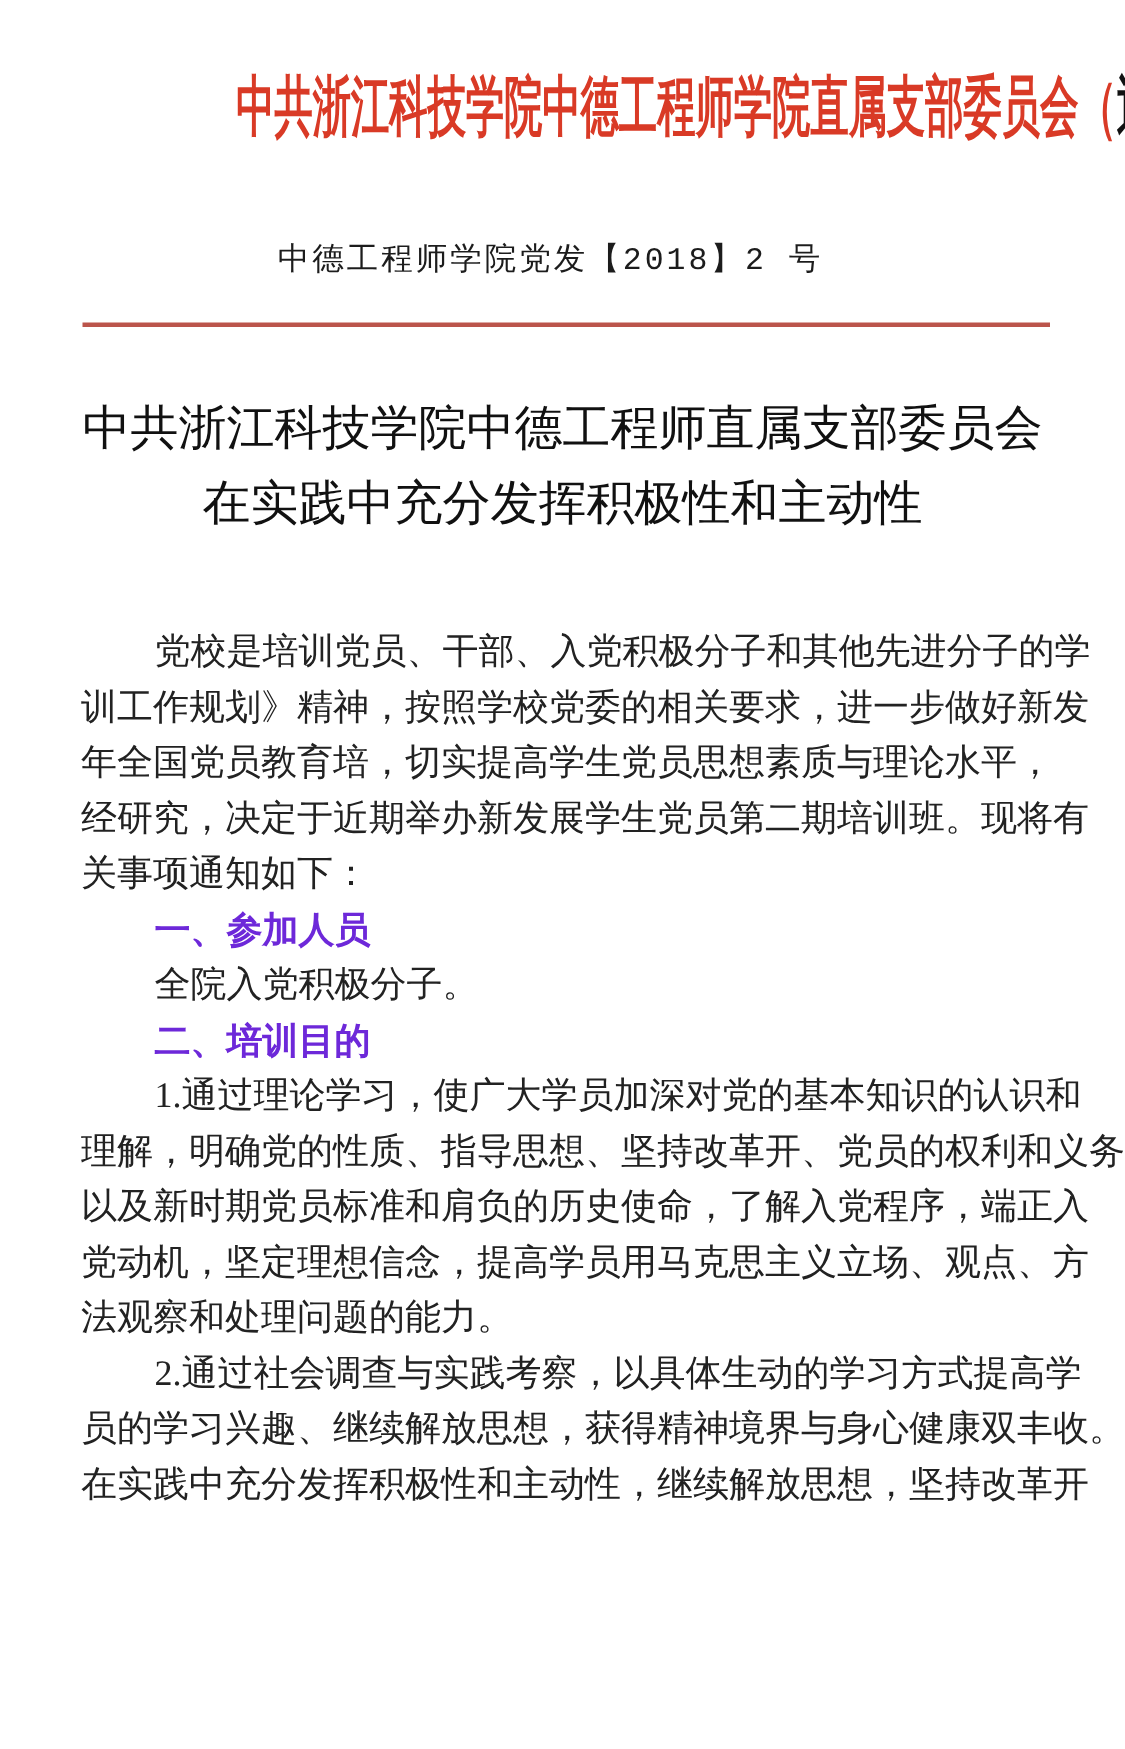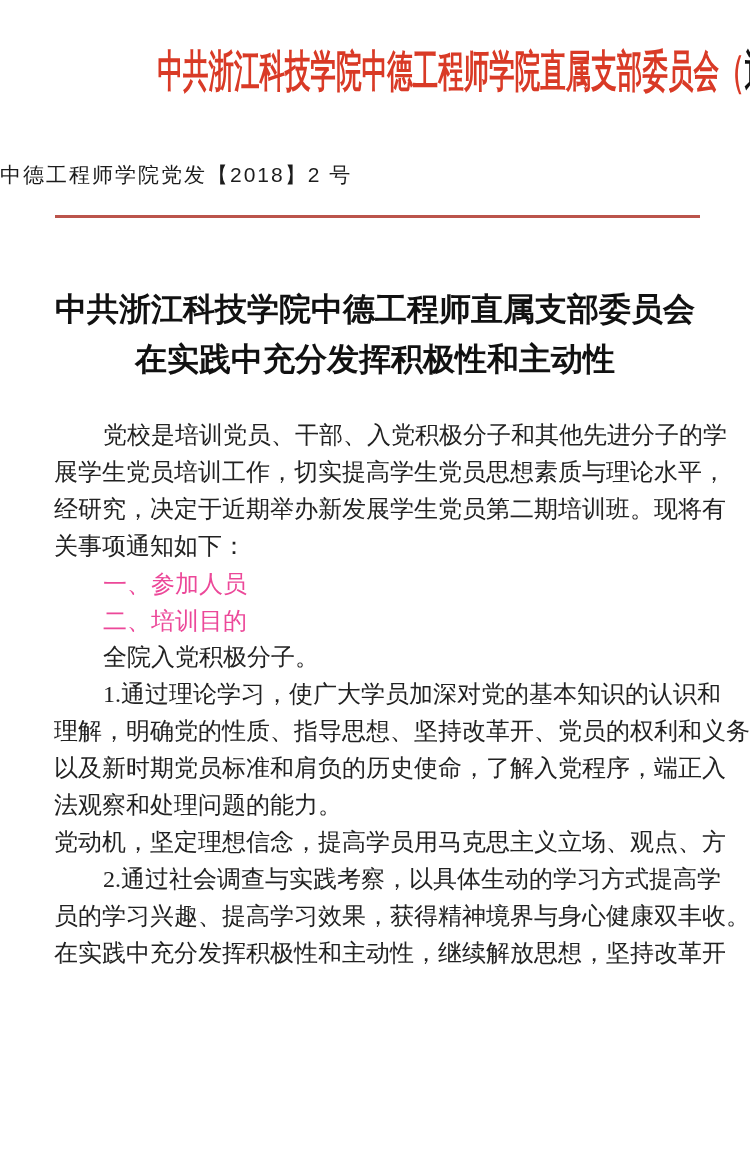--- a/index.html
+++ b/index.html
@@ -29,47 +29,48 @@
   }
   .letterhead .red { color: #d93a26; }
   .letterhead .black { color: #111111; }
 
   
   .doc-number {
     position: absolute;
     top: 160px;
     left: 0;
     width: 734px;
-    font-family: Liberation Sans, sans-serif;
+    text-align: center;
+    font-family: Liberation Mono, monospace;
     font-size: 21px;
     line-height: 30px;
     letter-spacing: 2px;
     color: #1c1c1c;
     white-space: nowrap;
   }
 
   
   .red-rule {
     position: absolute;
     top: 215px;
     left: 55px;
     width: 645px;
     height: 3px;
     background: #bb544b;
   }
 
   
   .doc-title {
     position: absolute;
-    top: 284px;
+    top: 260px;
     left: 0;
     width: 750px;
     text-align: center;
     font-family: "Liberation Sans", "DejaVu Sans", sans-serif;
-    font-weight: bold;
+    font-weight: normal;
     font-size: 32px;
     line-height: 50px;
     color: #111111;
     white-space: nowrap;
   }
 
   
   .body-block {
     position: absolute;
     top: 417px;
@@ -78,22 +79,22 @@
     font-family: "Liberation Serif", "DejaVu Serif", serif;
     font-size: 24px;
     line-height: 37px;
     color: #222222;
     white-space: nowrap;
   }
   .body-line { height: 37px; }
   .body-line.indent { text-indent: 49px; }
   .body-line.heading {
     font-family: "Liberation Sans", "DejaVu Sans", sans-serif;
-    font-weight: normal;
-    color: #ec4899;
+    font-weight: bold;
+    color: #6d28d9;
   }
 </style>
 </head>
 <body>
 
 <div class="page">
 
   <div class="letterhead">
     <span class="red">中共浙江科技学院中德工程师学院直属支部委员会</span><span class="red">（</span><span class="black">通知</span>
   </div>
@@ -102,29 +103,30 @@
 
   <div class="red-rule"></div>
 
   <div class="doc-title">
     <div>中共浙江科技学院中德工程师直属支部委员会</div>
     <div>在实践中充分发挥积极性和主动性</div>
   </div>
 
   <div class="body-block" id="body-lines">
       <div class="body-line indent">党校是培训党员、干部、入党积极分子和其他先进分子的学</div>
-      <div class="body-line">展学生党员培训工作，切实提高学生党员思想素质与理论水平，</div>
+      <div class="body-line">训工作规划》精神，按照学校党委的相关要求，进一步做好新发</div>
+      <div class="body-line">年全国党员教育培，切实提高学生党员思想素质与理论水平，</div>
       <div class="body-line">经研究，决定于近期举办新发展学生党员第二期培训班。现将有</div>
       <div class="body-line">关事项通知如下：</div>
       <div class="body-line indent heading">一、参加人员</div>
+      <div class="body-line indent">全院入党积极分子。</div>
       <div class="body-line indent heading">二、培训目的</div>
-      <div class="body-line indent">全院入党积极分子。</div>
       <div class="body-line indent">1.通过理论学习，使广大学员加深对党的基本知识的认识和</div>
       <div class="body-line">理解，明确党的性质、指导思想、坚持改革开、党员的权利和义务</div>
       <div class="body-line">以及新时期党员标准和肩负的历史使命，了解入党程序，端正入</div>
+      <div class="body-line">党动机，坚定理想信念，提高学员用马克思主义立场、观点、方</div>
       <div class="body-line">法观察和处理问题的能力。</div>
-      <div class="body-line">党动机，坚定理想信念，提高学员用马克思主义立场、观点、方</div>
       <div class="body-line indent">2.通过社会调查与实践考察，以具体生动的学习方式提高学</div>
-      <div class="body-line">员的学习兴趣、提高学习效果，获得精神境界与身心健康双丰收。</div>
+      <div class="body-line">员的学习兴趣、继续解放思想，获得精神境界与身心健康双丰收。</div>
       <div class="body-line">在实践中充分发挥积极性和主动性，继续解放思想，坚持改革开</div>
     </div>
 
 </div>
 
 </body></html>

